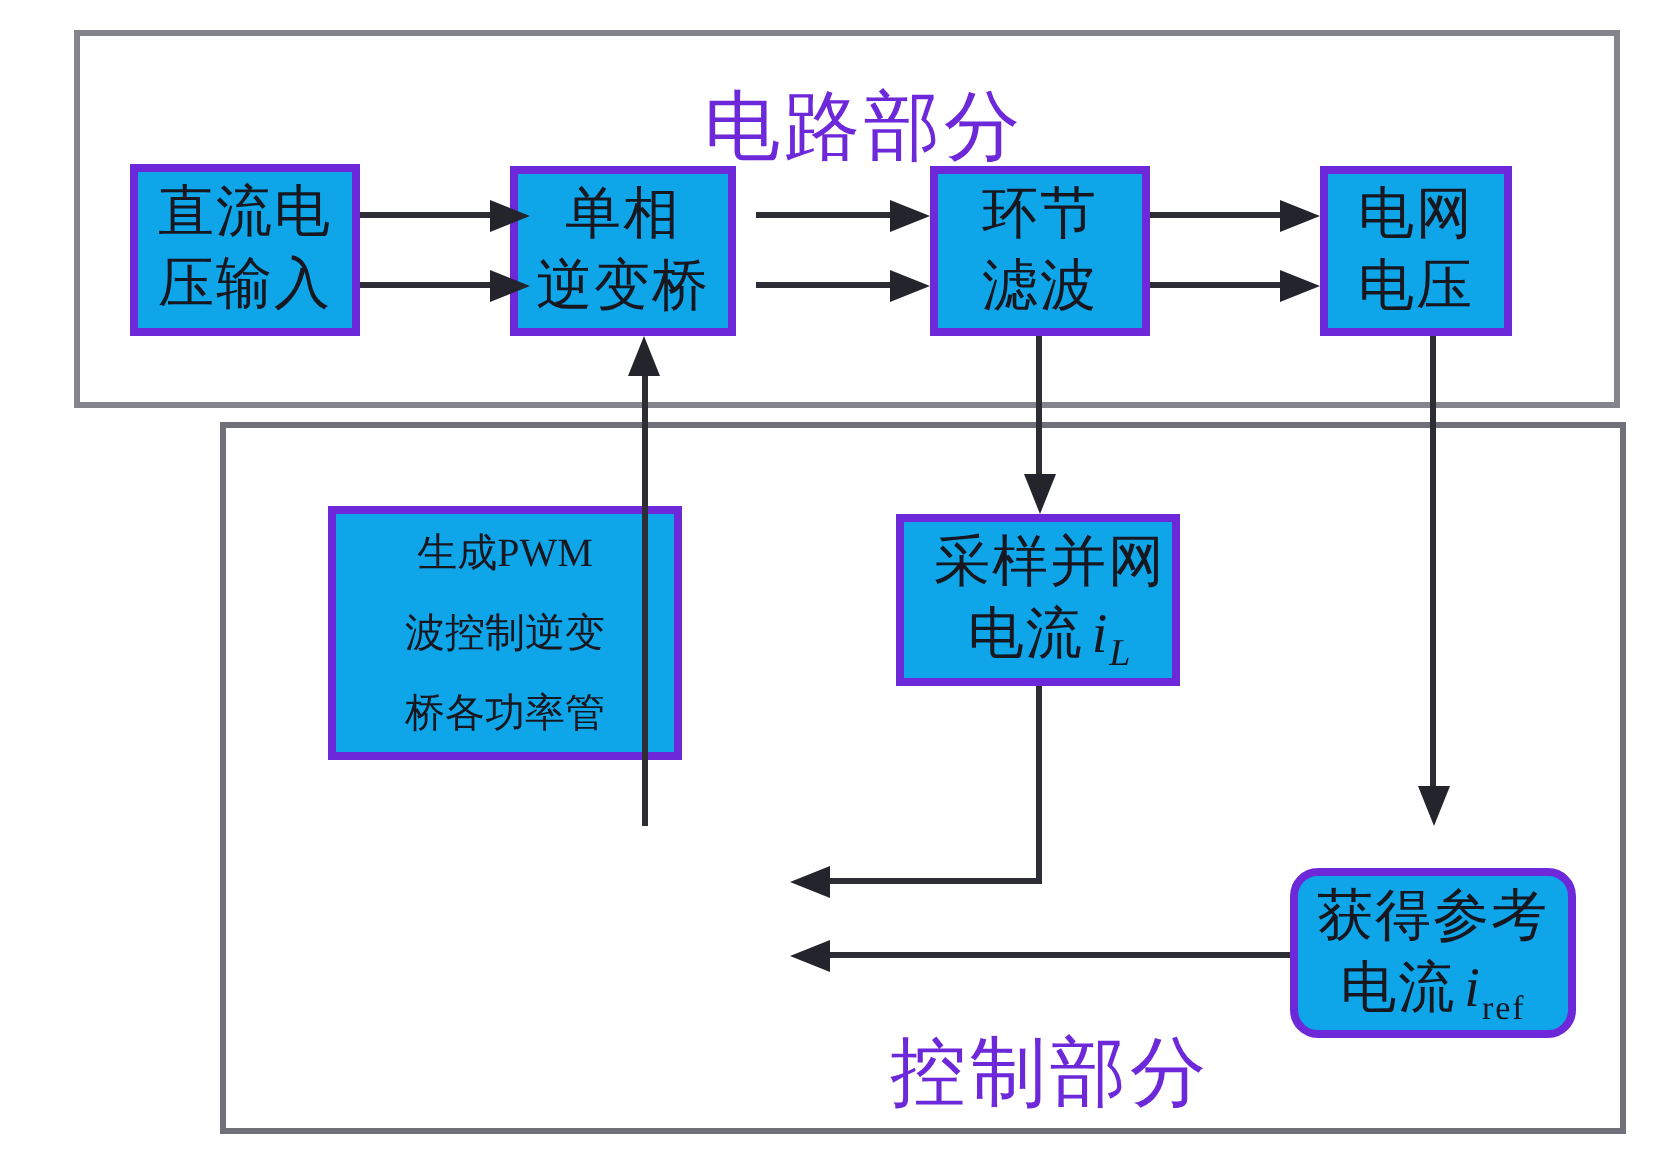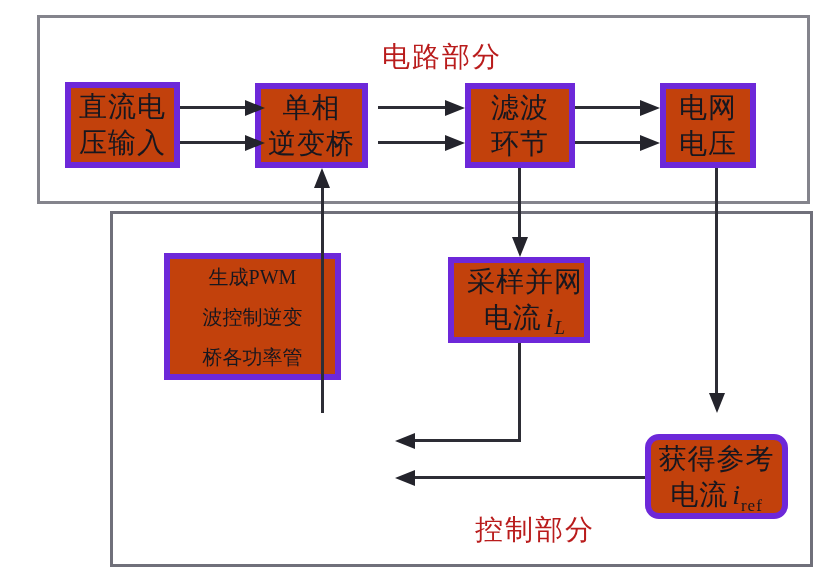--- a/index.html
+++ b/index.html
@@ -4,25 +4,25 @@
 <style>
   html,body{margin:0;padding:0;background:#ffffff;}
   .canvas{
     position:relative;width:840px;height:581px;background:#ffffff;overflow:hidden;
     font-family:"Liberation Serif","DejaVu Serif",serif;color:#17171f;
   }
   .secbox{position:absolute;box-sizing:border-box;background:transparent;}
   .secbox.circuit{border:3px solid #84848c;}
   .secbox.control{border:3px solid #70707a;}
   .seclabel{
-    position:absolute;font-size:28px;letter-spacing:2px;text-align:right;
-    white-space:nowrap;color:#b91c1c;
+    position:absolute;font-size:38px;letter-spacing:2px;text-align:left;
+    white-space:nowrap;color:#6d28d9;
   }
   .block{
-    position:absolute;box-sizing:border-box;border:6px solid #6d28d9;background:#c2410c;
+    position:absolute;box-sizing:border-box;border:4px solid #6d28d9;background:#0ea5e9;
     display:flex;flex-direction:column;align-items:center;justify-content:center;
     text-align:center;font-size:28px;line-height:36px;letter-spacing:1px;
   }
   .block.pwm{font-size:20px;line-height:40px;letter-spacing:0;margin-left:36px;}
   .bl{white-space:nowrap;}
   .ivar{font-style:italic;font-family:"Liberation Serif","DejaVu Serif",serif;padding-left:4px;}
   .bl sub{font-size:19px;line-height:0;font-style:italic;}
   .bl sub.roman{font-style:normal;font-size:17px;}
   .hline,.vline{position:absolute;background:#2d2d35;}
   .hline{height:3px;}
@@ -48,22 +48,22 @@
     <div class="bl">直流电</div>
     <div class="bl">压输入</div>
   </div>
 
   <div class="block" style="left:255px;top:83px;width:113px;height:85px;">
     <div class="bl">单相</div>
     <div class="bl">逆变桥</div>
   </div>
 
   <div class="block" style="left:465px;top:83px;width:110px;height:85px;">
+    <div class="bl">环节</div>
     <div class="bl">滤波</div>
-    <div class="bl">环节</div>
   </div>
 
   <div class="block" style="left:660px;top:83px;width:96px;height:85px;">
     <div class="bl">电网</div>
     <div class="bl">电压</div>
   </div>
 
   <div class="block pwm" style="left:128px;top:253px;width:177px;height:127px;">
     <div class="bl">生成PWM</div>
     <div class="bl">波控制逆变</div>

